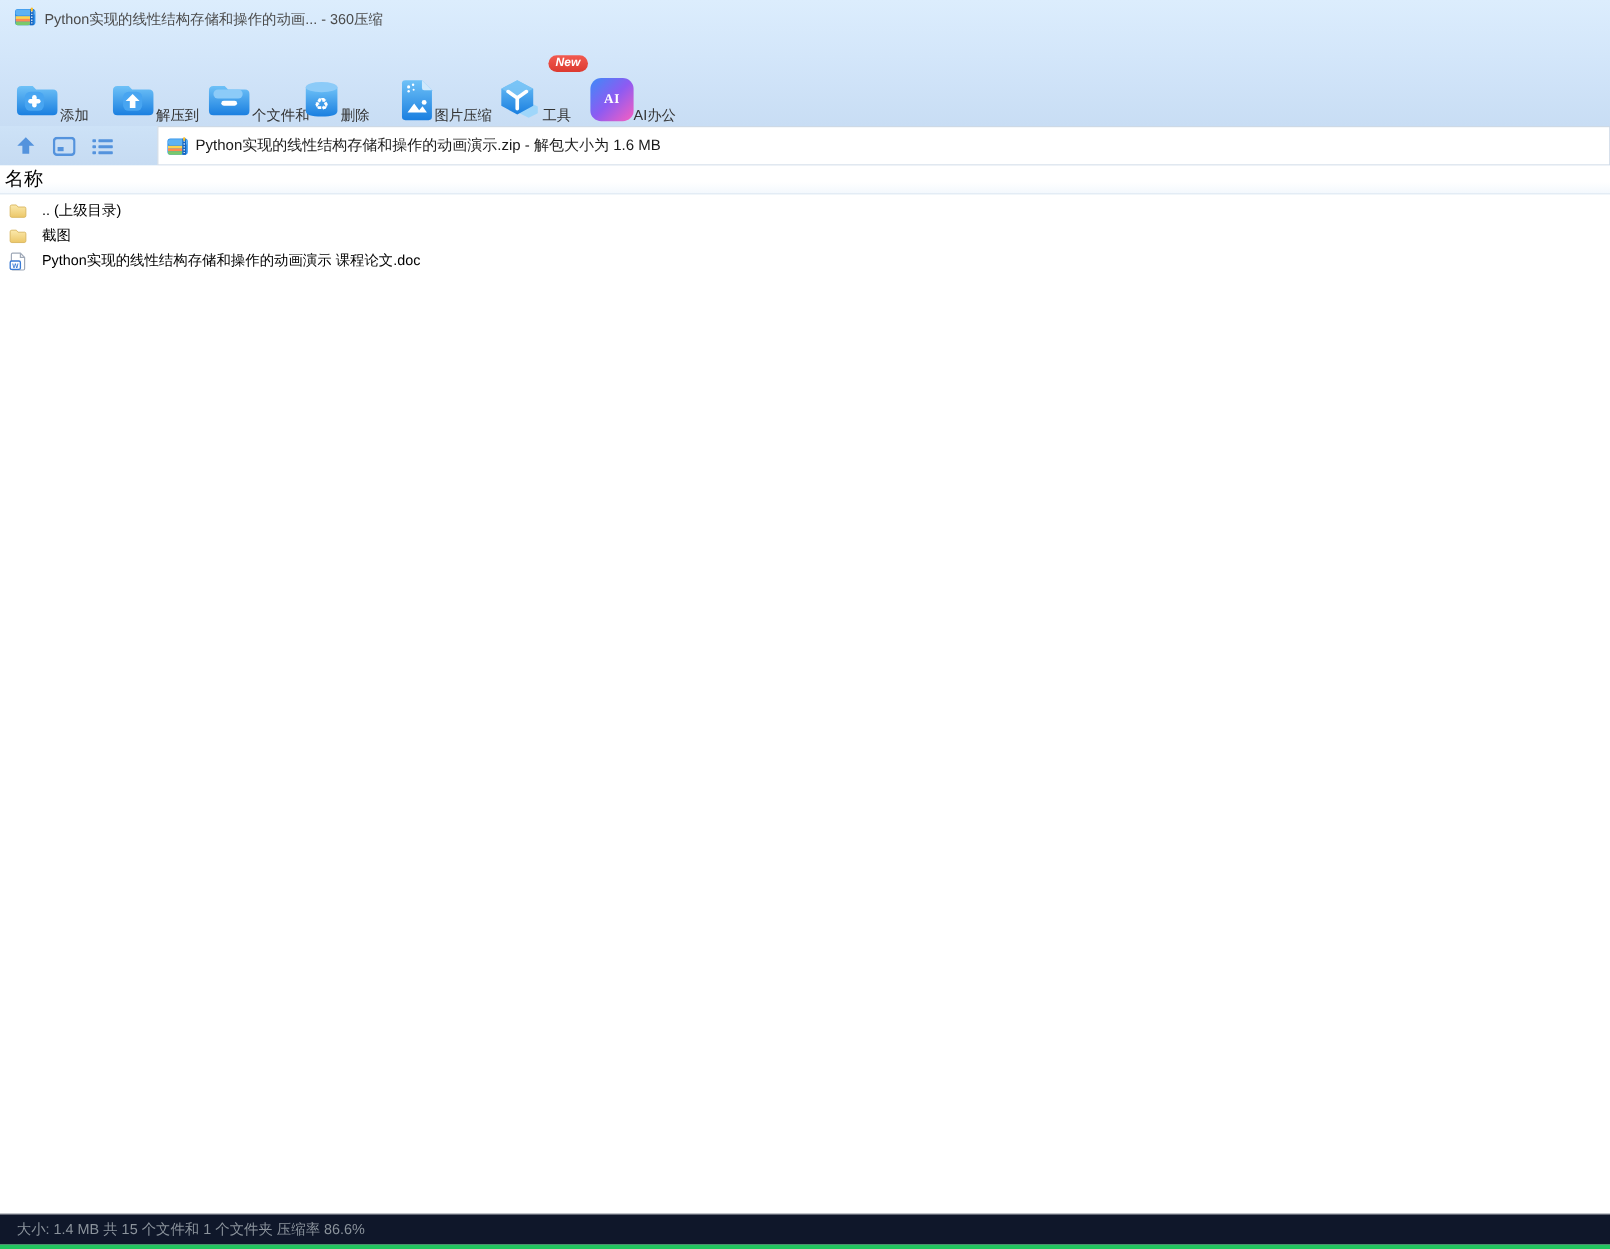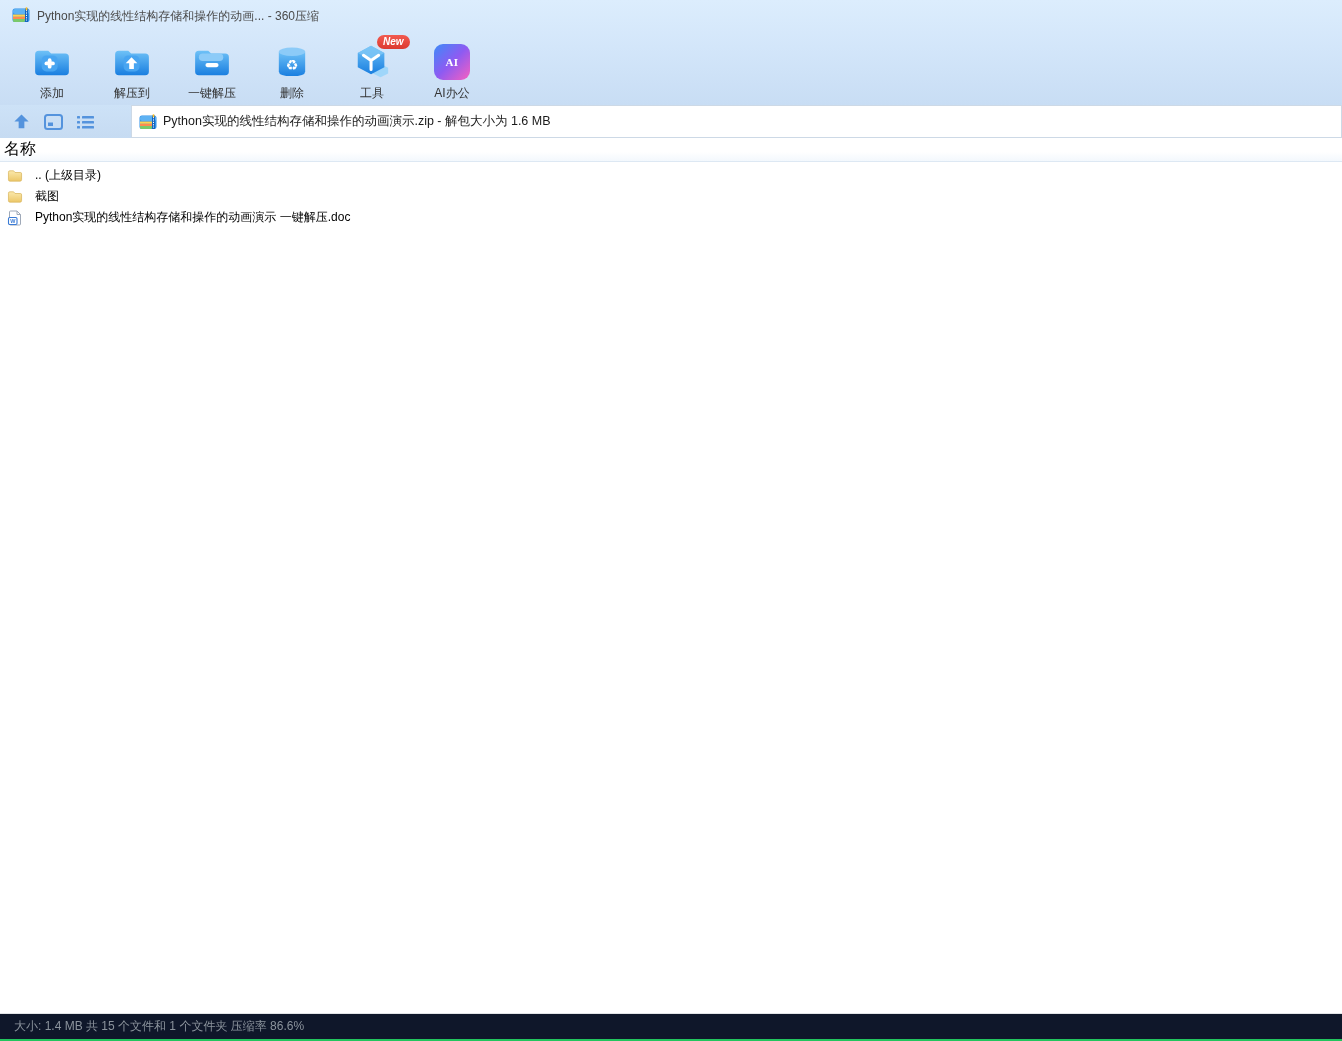--- a/index.html
+++ b/index.html
@@ -5,37 +5,38 @@
   * { box-sizing: border-box; }
   html,body { margin:0; padding:0; }
   body {
     width:1342px; height:1041px; overflow:hidden;
     font-family:"Liberation Sans","DejaVu Sans",sans-serif;
     background:#ffffff;
   }
   .window {
     width:1342px; height:1041px;
     display:flex; flex-direction:column;
-    border-bottom:2px solid #22c55e;
+    border-bottom:4px solid #22c55e;
   }
   
   .chrome {
     background:linear-gradient(180deg,#dcedfd 0%,#d3e6fa 45%,#c8ddf4 100%);
   }
   .titlebar {
     height:33px; display:flex; align-items:center;
     padding-left:12px; gap:7px;
   }
   .title-text { font-size:12px; color:#4a4a4a; white-space:nowrap; }
 
   .toolbar { height:72px; display:flex; padding-left:12px; }
   .tb-item {
     width:80px; position:relative; cursor:pointer;
-    display:flex; flex-direction:column; align-items:center;
+    display:flex; flex-direction:row; align-items:flex-end;
     padding-top:7px;
+    margin-top:11px;
   }
   .tb-icon { height:44px; display:flex; align-items:center; justify-content:center; }
   .tb-label { font-size:12px; color:#333; margin-top:1px; white-space:nowrap; }
   .badge-new {
     position:absolute; top:2px; left:45px; z-index:2;
     background:linear-gradient(180deg,#f25a50,#dc3a30);
     color:#fff; font-size:10px; font-style:italic; font-weight:bold;
     padding:1px 6px 2px 6px; border-radius:9px; line-height:11px;
   }
   .ai-icon {
@@ -146,34 +147,49 @@
       </div>
 
       <div class="tb-item">
         <span class="tb-icon">
           <svg width="38" height="30" viewBox="0 0 40 32">
             <path d="M2 8 Q2 4 6 4 h10 l3 3 h15 Q38 7 38 11 v15 Q38 30 34 30 H6 Q2 30 2 26 z" fill="url(#gBlue)"></path>
             <rect x="6" y="7" width="26" height="8" rx="4" fill="#8ccbf8"></rect>
             <rect x="13" y="17" width="14" height="4.5" rx="2.2" fill="#fff"></rect>
           </svg>
         </span>
-        <span class="tb-label">一键解压</span>
+        <span class="tb-label">个文件和</span>
       </div>
 
       <div class="tb-item">
         <span class="tb-icon">
           <svg width="32" height="34" viewBox="0 0 34 36">
             <path d="M3 7 v21 q0 5 14 5 t14 -5 V7 z" fill="url(#gBlue)"></path>
             <ellipse cx="17" cy="7" rx="14" ry="4.5" fill="#8ccbf8"></ellipse>
             <text x="17" y="27" font-size="15" fill="#ffffff" text-anchor="middle">♻</text>
           </svg>
         </span>
         <span class="tb-label">删除</span>
       </div>
 
+      <div class="tb-item">
+        <span class="tb-icon">
+          <svg width="30" height="37" viewBox="0 0 32 40">
+            <path d="M6 2 h15 l9 9 v24 q0 3 -3 3 H6 q-3 0 -3 -3 V5 q0 -3 3 -3 z" fill="url(#gBlue)"></path>
+            <path d="M21 2 l9 9 h-7 q-2 0 -2 -2 z" fill="#cfe9fc"></path>
+            <circle cx="9" cy="8" r="1.4" fill="#fff"></circle>
+            <circle cx="13" cy="6" r="1.1" fill="#fff"></circle>
+            <circle cx="9" cy="12" r="1.1" fill="#fff"></circle>
+            <circle cx="13.5" cy="10.5" r="0.9" fill="#fff"></circle>
+            <path d="M8 31 l6 -8 4.5 6 3 -3.5 4 5.5 z" fill="#fff"></path>
+            <circle cx="23" cy="22" r="2.2" fill="#fff"></circle>
+          </svg>
+        </span>
+        <span class="tb-label">图片压缩</span>
+      </div>
 
       <div class="tb-item">
         <span class="badge-new">New</span>
         <span class="tb-icon">
           <svg width="40" height="38" viewBox="0 0 42 40">
             <path d="M30 22 l8 4 v6 l-8 4 -8 -4 v-6 z" fill="#9fd6fa"></path>
             <path d="M20 3 l14 7.5 v15 L20 33 6 25.5 v-15 z" fill="url(#gBlue)"></path>
             <path d="M20 3 l14 7.5 L20 17.5 6 10.5 z" fill="#7cc5f6" opacity="0.85"></path>
             <path d="M12 13 L20 18.5 L28 13 M20 18.5 V28" stroke="#ffffff" stroke-width="3.2" fill="none" stroke-linecap="round" stroke-linejoin="round"></path>
           </svg>
@@ -259,21 +275,21 @@
 
       <div class="file-row">
         <span class="fi">
           <svg width="16" height="16" viewBox="0 0 16 16">
             <path d="M3.5 1 h6.5 l3.5 3.5 V14 q0 1 -1 1 h-9 q-1 0 -1 -1 V2 q0 -1 1 -1 z" fill="#fff" stroke="#9fa9b8" stroke-width="1"></path>
             <path d="M10 1 v3.5 h3.5" fill="none" stroke="#9fa9b8" stroke-width="1"></path>
             <rect x="1.5" y="7.5" width="8.5" height="7" rx="1.2" fill="#fff" stroke="#3a7bd5" stroke-width="1.1"></rect>
             <text x="5.75" y="13.2" text-anchor="middle" font-size="5.5" font-weight="bold" fill="#3a7bd5">W</text>
           </svg>
         </span>
-        <span>Python实现的线性结构存储和操作的动画演示 一键解压.doc</span>
+        <span>Python实现的线性结构存储和操作的动画演示 课程论文.doc</span>
       </div>
 
     </div>
   </div>
 
   <div class="statusbar">
     <span>大小: 1.4 MB 共 15 个文件和 1 个文件夹 压缩率 86.6%</span>
   </div>
 
 </div>

